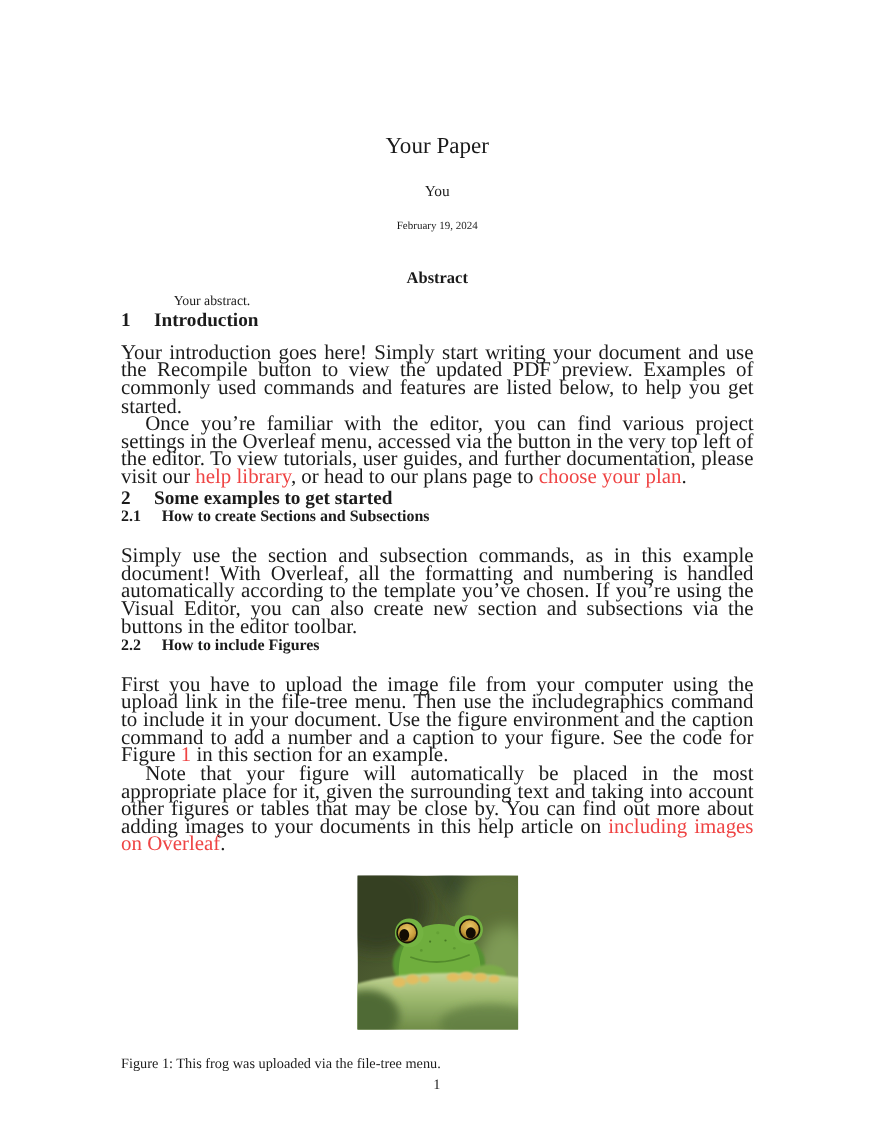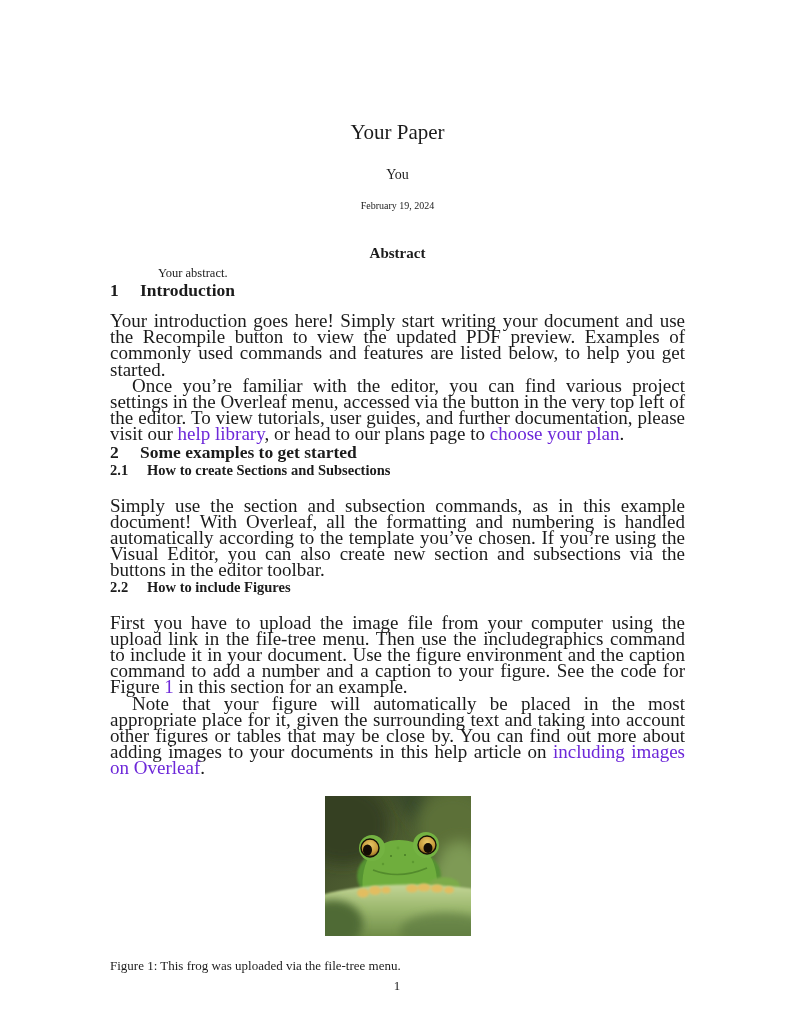--- a/index.html
+++ b/index.html
@@ -31,21 +31,21 @@
   .mt-sub2 { margin-top: 17px; }
 
   p.body-par {
     margin: 0; font-size: 19px; line-height: 16.2px;
     text-align: justify; hyphens: none;
   }
   p.first { margin-top: 13px; }
   p.first-tight { margin-top: 20px; }
   p.indent { text-indent: 22px; }
 
-  a.doc-link { color: #6d28d9; text-decoration: none; cursor: pointer; }
+  a.doc-link { color: #ef4444; text-decoration: none; cursor: pointer; }
 
   .figure-block { margin-top: 19px; text-align: center; }
   .figure-image { display: inline-block; width: 146px; height: 140px; line-height: 0; }
   .figure-caption { margin: 18px 0 0 0; font-size: 13px; text-align: left; line-height: 16px; }
 
   .page-footer { position: absolute; left: 0; top: 978px; width: 794px; text-align: center; font-size: 13px; }
 </style>
 </head>
 <body>
 

